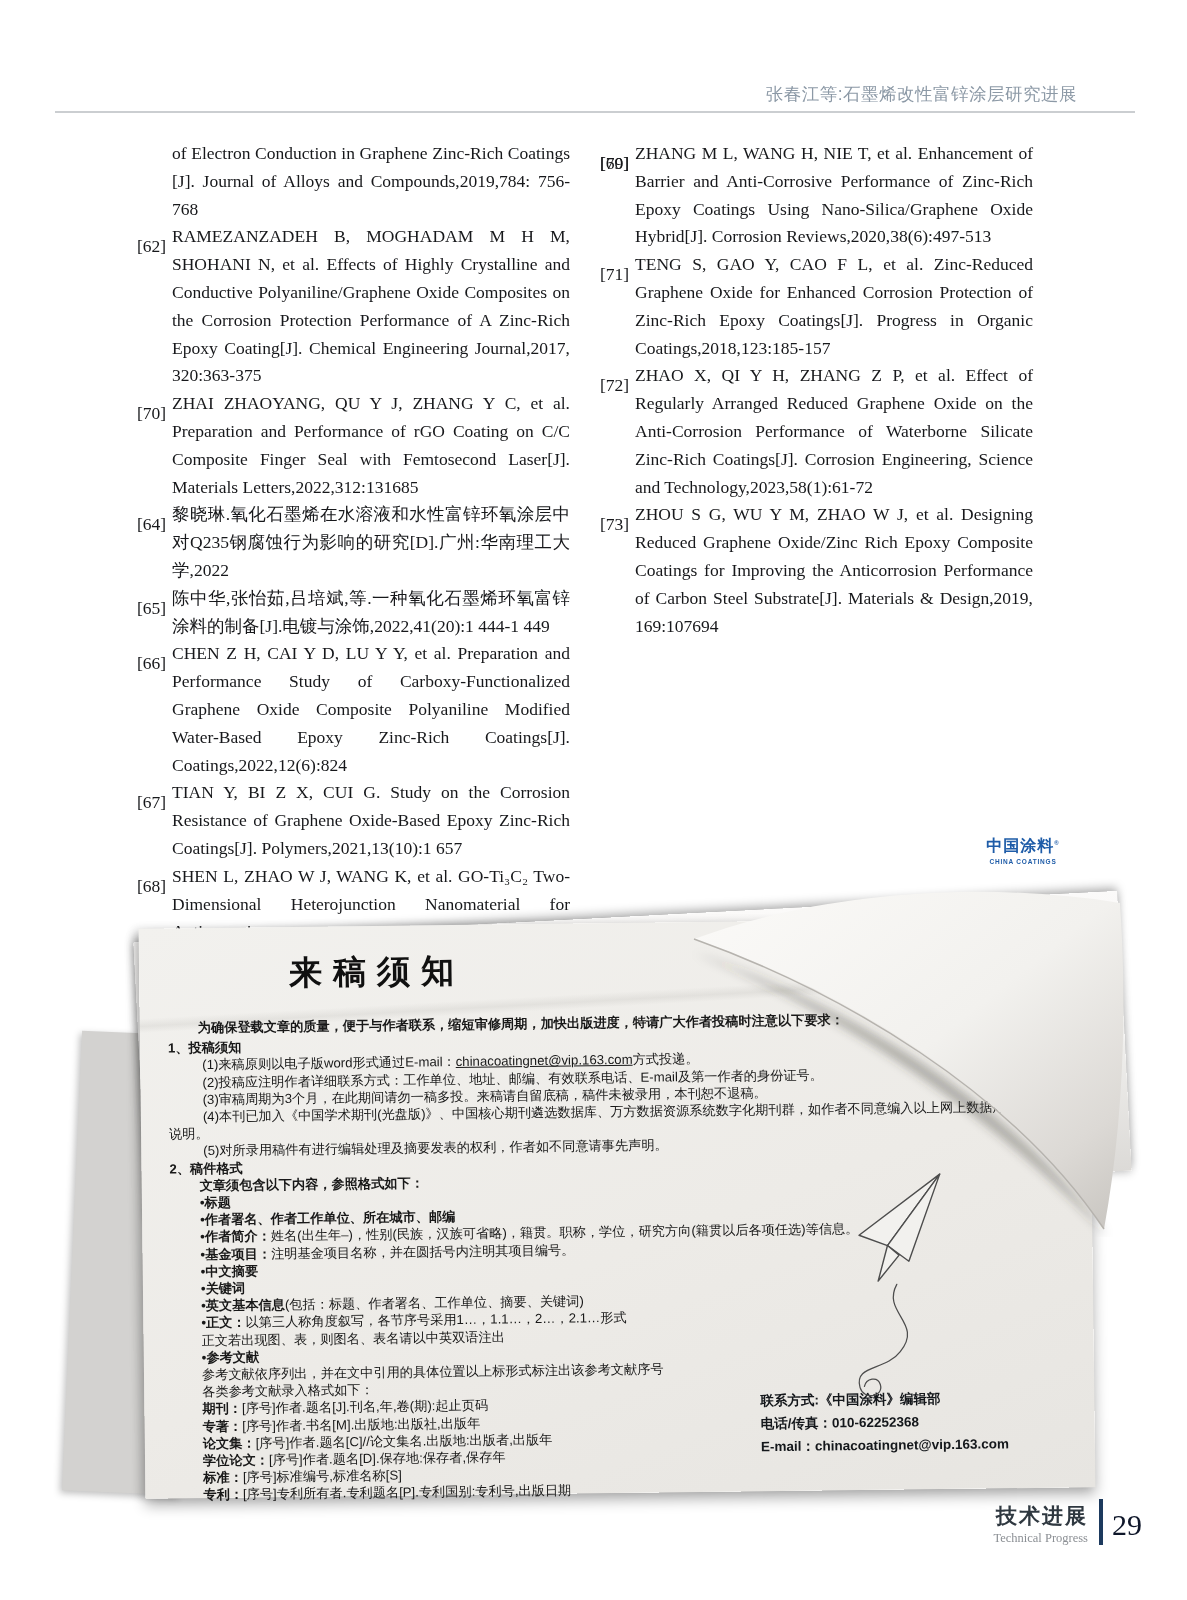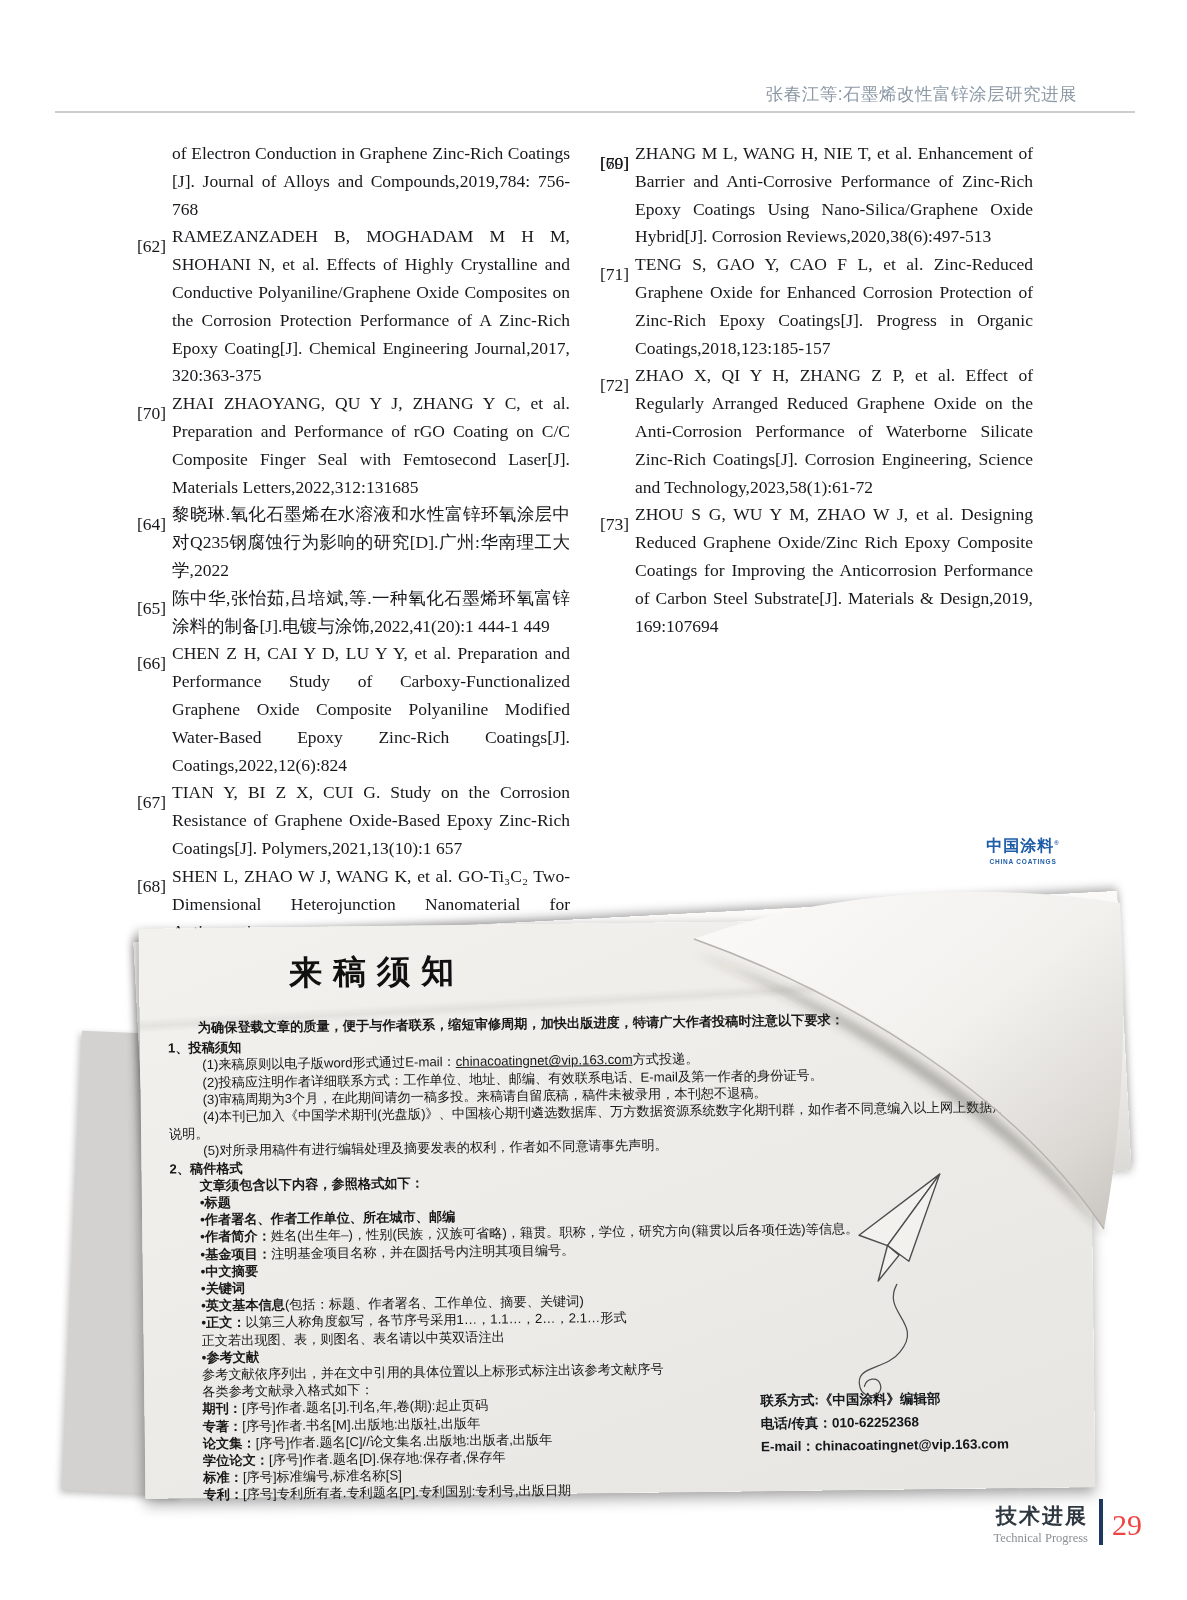--- a/index.html
+++ b/index.html
@@ -69,21 +69,21 @@
   .nl .email{text-decoration:underline;}
   .contact{position:absolute;left:616px;top:468px;font-size:13.5px;line-height:23px;
     font-weight:bold;color:#14171b;white-space:nowrap;}
   .plane{position:absolute;left:655px;top:248px;width:180px;height:230px;}
   
   .footer{position:absolute;top:1498px;right:45px;display:flex;align-items:center;}
   .f-left{text-align:right;padding-top:4px;}
   .f-cn{font-size:21px;font-weight:bold;color:#2f3840;letter-spacing:2px;}
   .f-en{font-size:12.5px;color:#8b8f94;font-family:"Liberation Serif",serif;margin-top:1px;}
   .f-bar{width:4px;height:46px;background:#1d3a5e;margin:0 9px 0 11px;}
-  .f-num{font-size:30px;color:#ef4444;font-family:"Liberation Serif",serif;padding-top:6px;}
+  .f-num{font-size:30px;color:#0f172a;font-family:"Liberation Serif",serif;padding-top:6px;}
 </style>
 </head>
 <body>
 
 <div class="page">
 
   <div class="running-head">张春江等:石墨烯改性富锌涂层研究进展</div>
   <div class="head-rule"></div>
 
   <div class="refs">

